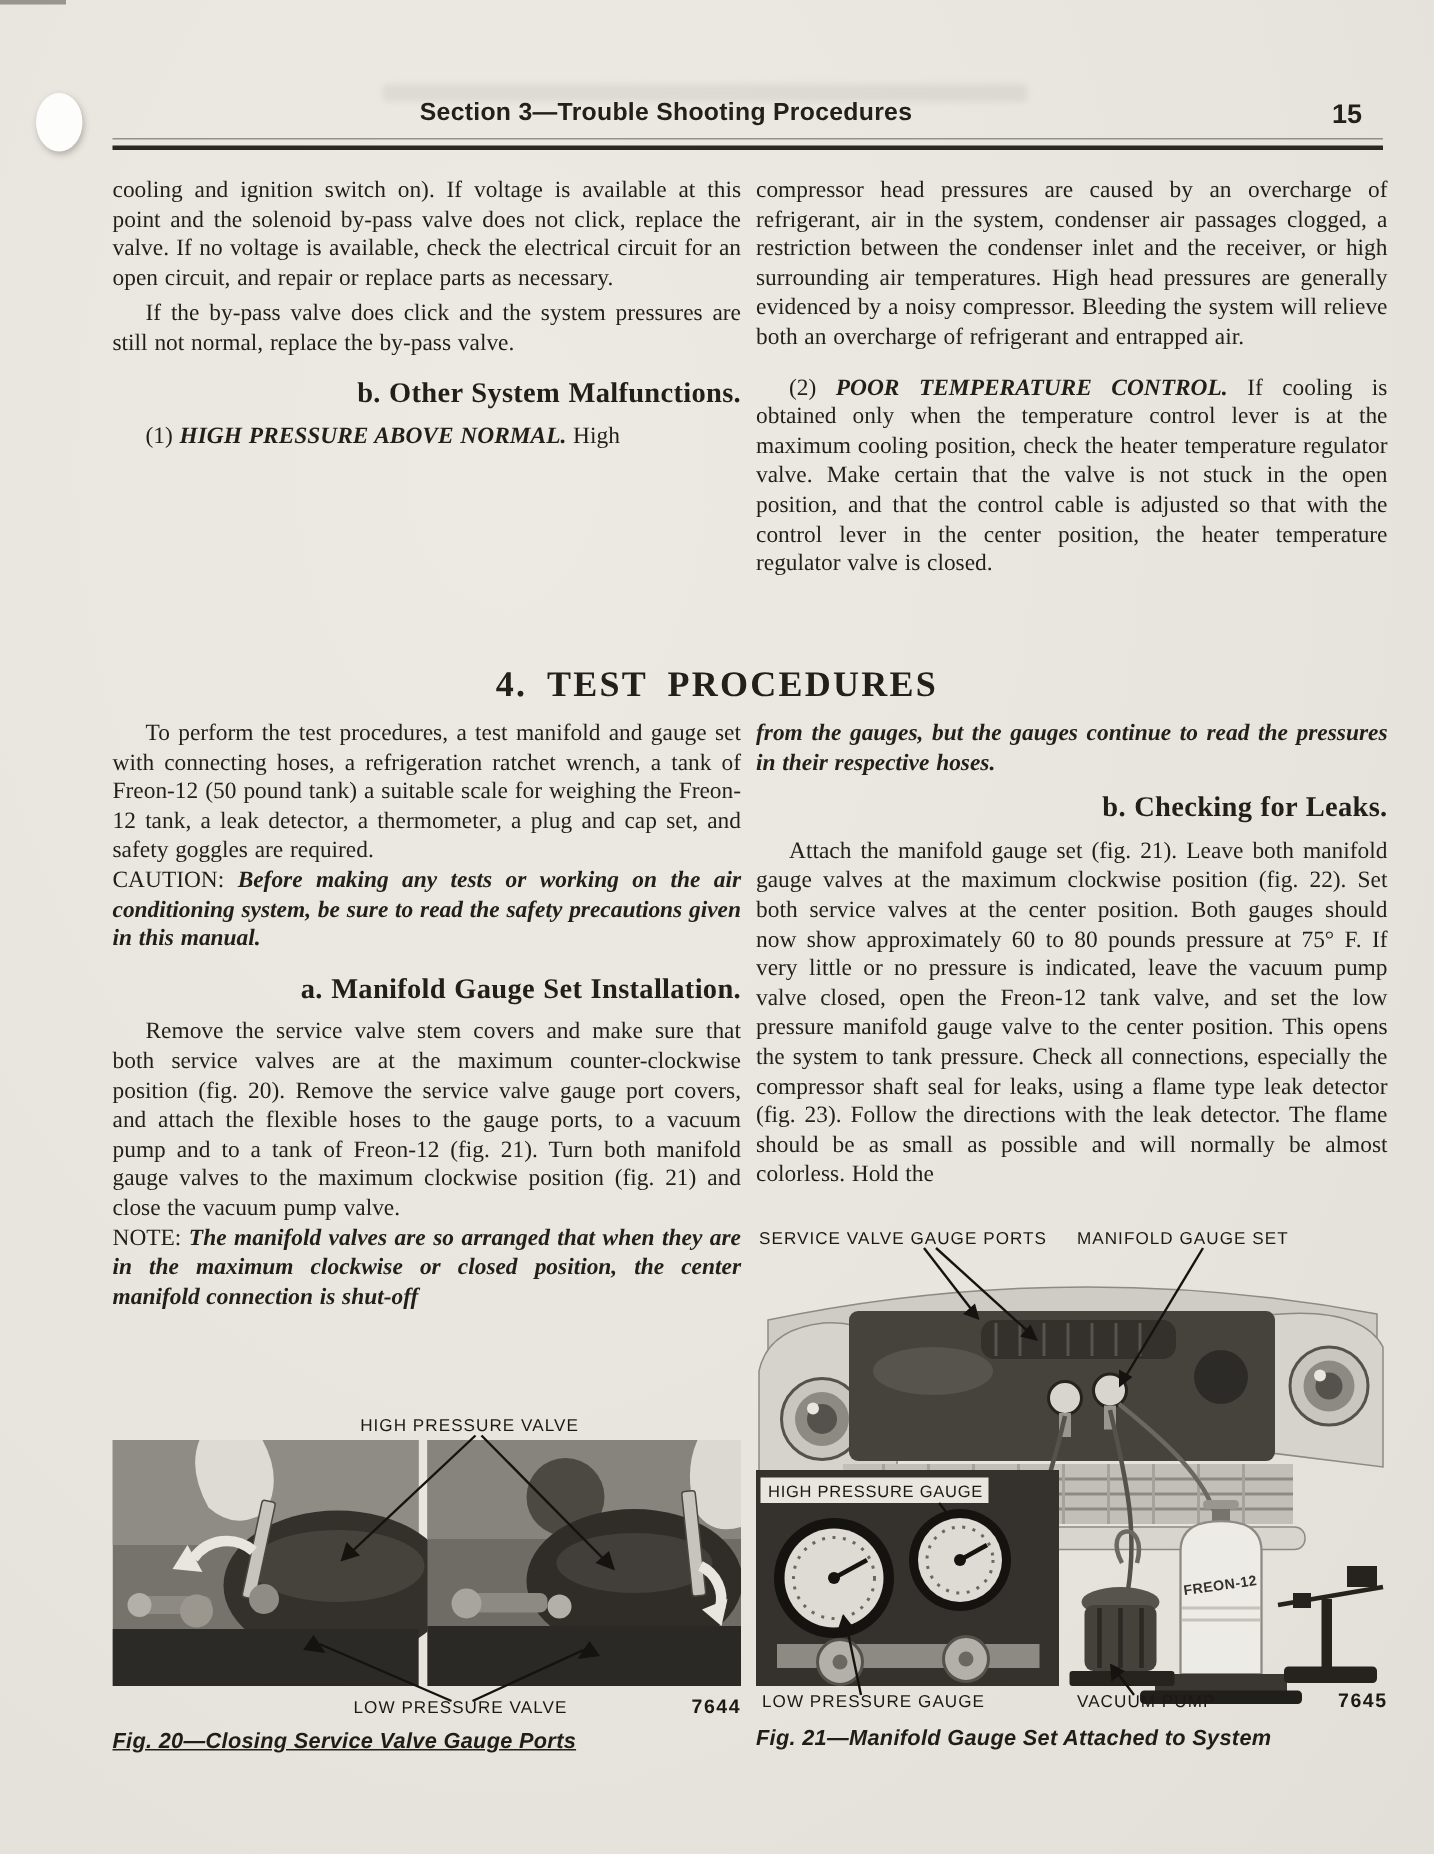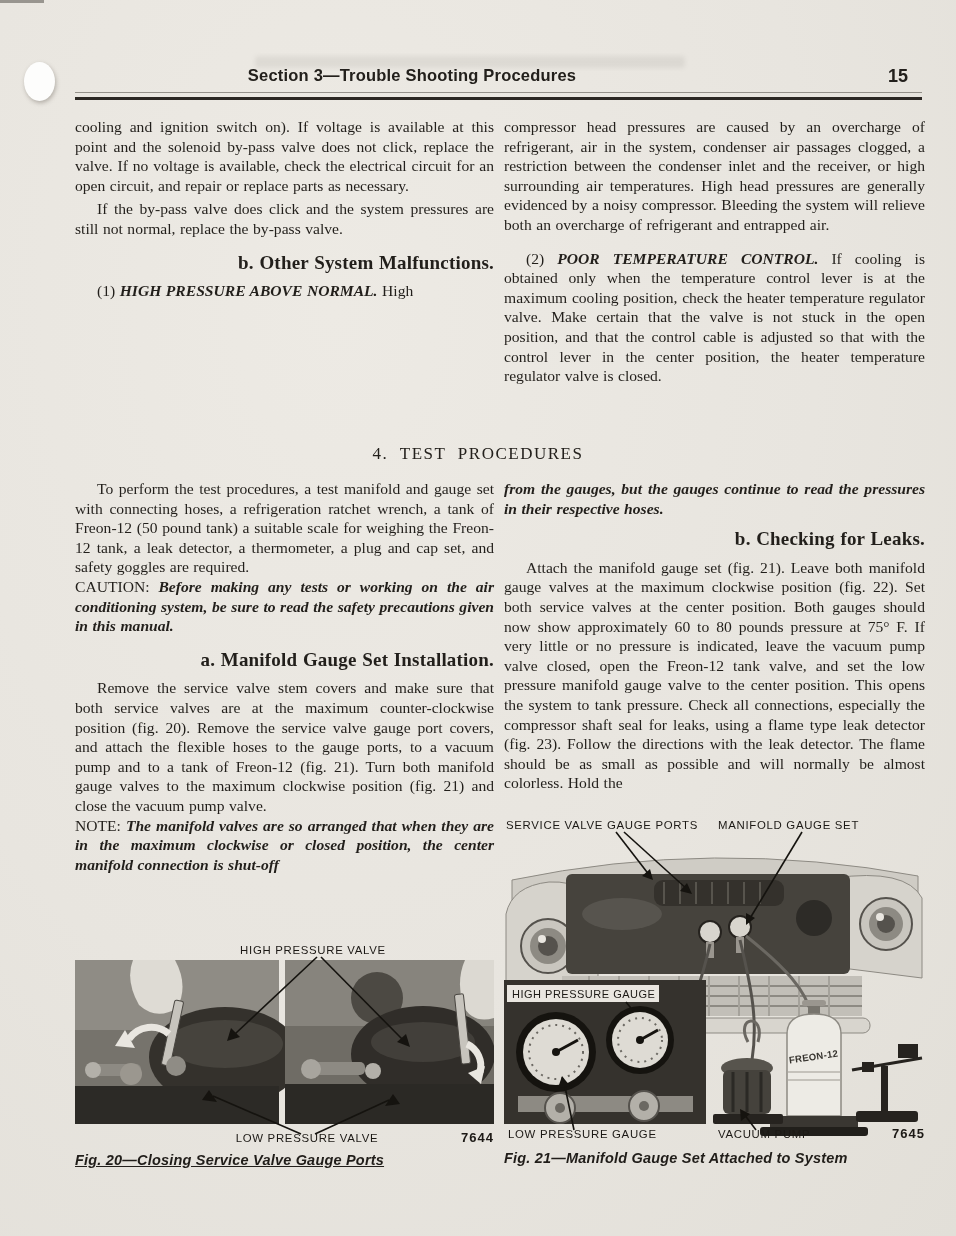--- a/index.html
+++ b/index.html
@@ -6,33 +6,33 @@
   .page {
     position:relative; width:956px; height:1236px; overflow:hidden;
     background:radial-gradient(ellipse at 35% 25%, #edeae4 0%, #e8e5df 55%, #e2dfd8 100%);
     font-family:"Liberation Serif", serif; color:#221f1b;
   }
   .edge-smudge { position:absolute; left:0; top:0; width:44px; height:3px; background:#55524d; opacity:.55; }
   .ghost-bar { position:absolute; background:#8d8a83; opacity:.14; filter:blur(2px); border-radius:3px; }
   .hole-punch { position:absolute; left:24px; top:62px; width:31px; height:39px; border-radius:50%;
     background:#fdfdfc; box-shadow:1px 2px 4px rgba(110,105,95,.45); }
   .hdr-title { position:absolute; top:66px; left:0; width:824px; text-align:center;
-    font-family:"Liberation Sans", sans-serif; font-weight:bold; font-size:16.5px; letter-spacing:.2px; color:#23201c; }
+    font-family:"Liberation Sans", sans-serif; font-weight:bold; font-size:16.5px; letter-spacing:.2px; color:#23201c;padding-left:32px; }
   .hdr-page { position:absolute; top:66px; right:48px; font-family:Liberation Sans, sans-serif;
     font-weight:bold; font-size:18px; color:#23201c; }
   .hdr-rule { position:absolute; left:75px; right:34px; top:92px; height:4px;
     border-top:1px solid rgba(45,40,33,.45); border-bottom:3px solid #2b2723; }
   .col { position:absolute; text-align:justify; font-size:15.6px; line-height:19.6px; word-spacing:.04em; }
   .col p { margin:0; }
   .col p.sp { margin-top:4px; }
   .indent { text-indent:22px; }
   .bi { font-weight:bold; font-style:italic; }
   .sec-head { font-size:19px; font-weight:bold; letter-spacing:.2px; margin:14px 0 9px 0; text-align:right; text-indent:0; }
   .main-head { position:absolute; top:444px; left:0; width:956px; text-align:center;
-    font-size:17px; font-weight:normal; letter-spacing:1.5px; word-spacing:6px; color:#23201c; }
+    font-size:24px; font-weight:bold; letter-spacing:1.5px; word-spacing:6px; color:#23201c; }
   .caution { margin-top:8px; }
   .note { margin-top:8px; }
   .fig-block { position:absolute; }
   .fig-caption { font-family:"Liberation Sans", sans-serif; font-style:italic; font-weight:bold;
     font-size:14.5px; text-align:left; margin-top:4px; color:#201d19; letter-spacing:.2px; }
   .figlabel { font-family:"Liberation Sans", sans-serif; font-size:11.4px; letter-spacing:.7px; fill:#1c1915; }
   .figlabel-inv { font-family:"Liberation Sans", sans-serif; font-size:11px; letter-spacing:.5px; fill:#1c1915; }
   .fignum { font-family:"Liberation Sans", sans-serif; font-size:13px; font-weight:bold; letter-spacing:1px; fill:#1c1915; }
   .tanklabel { font-family:"Liberation Sans", sans-serif; font-size:9.5px; font-weight:bold; letter-spacing:.3px; fill:#35322d; }
 </style>

